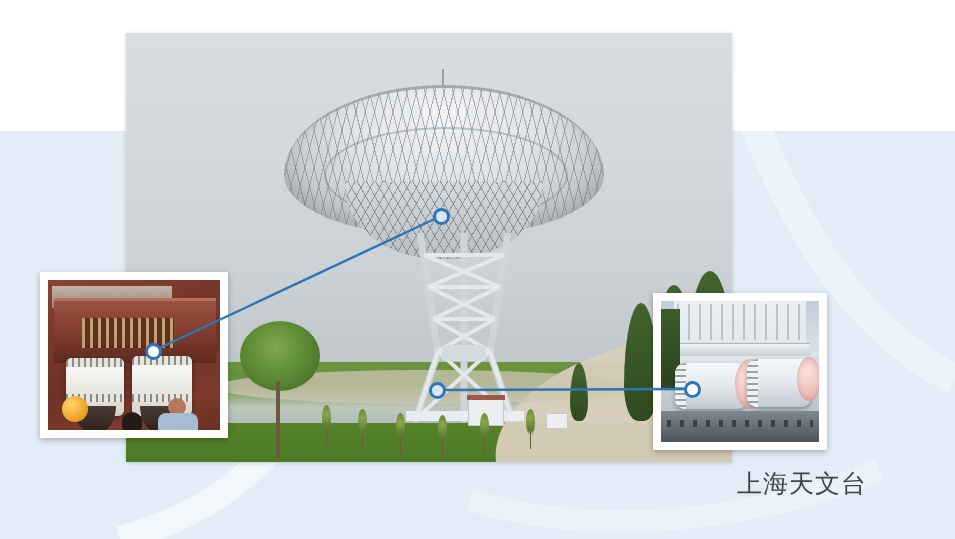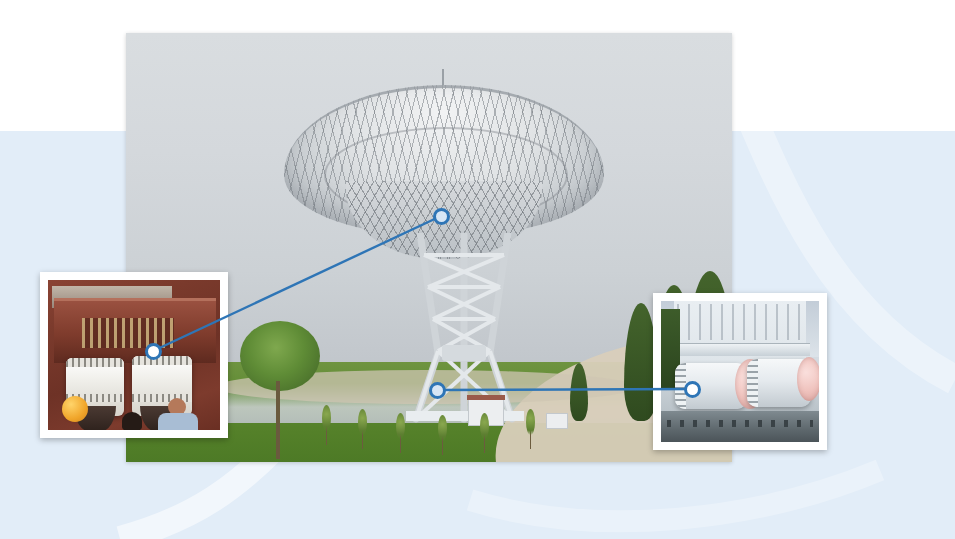--- a/index.html
+++ b/index.html
@@ -506,14 +506,15 @@
     <line x1="437" y1="390" x2="692" y2="389" stroke="#2e75b6" stroke-width="2.4"></line>
   </svg>
 
   <div class="callout-layer">
     <div class="marker filled" style="left:441px; top:216px;"></div>
     <div class="marker" style="left:153px; top:351px;"></div>
     <div class="marker filled" style="left:437px; top:390px;"></div>
     <div class="marker" style="left:692px; top:389px;"></div>
   </div>
 
+  <div class="caption">上海天文台</div>
 
 </div>
 
 </body></html>

